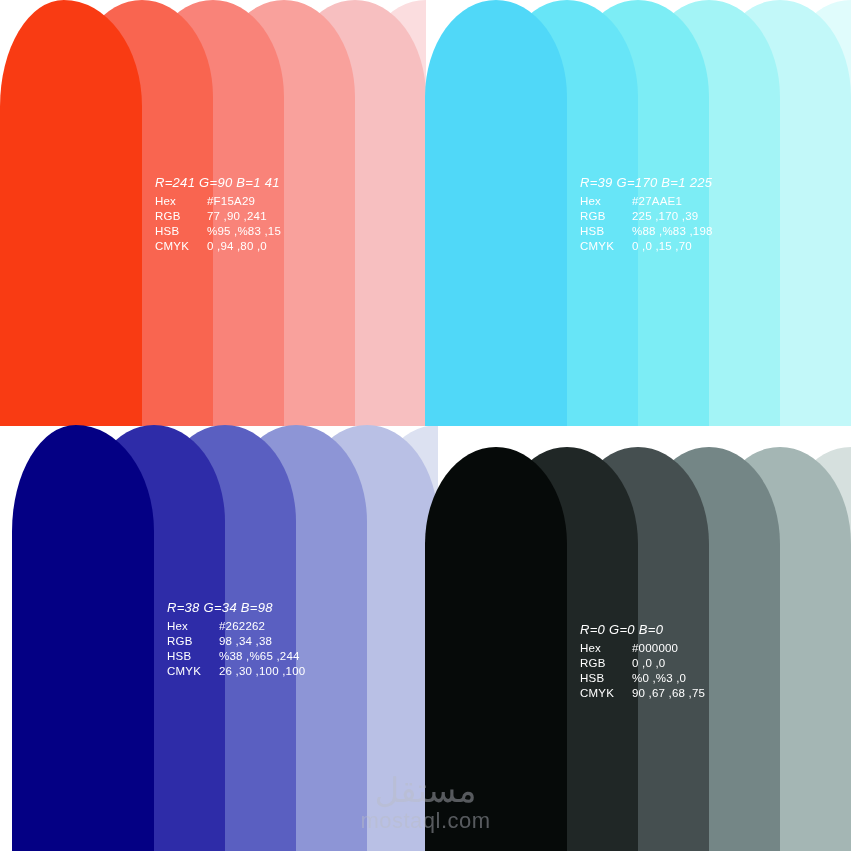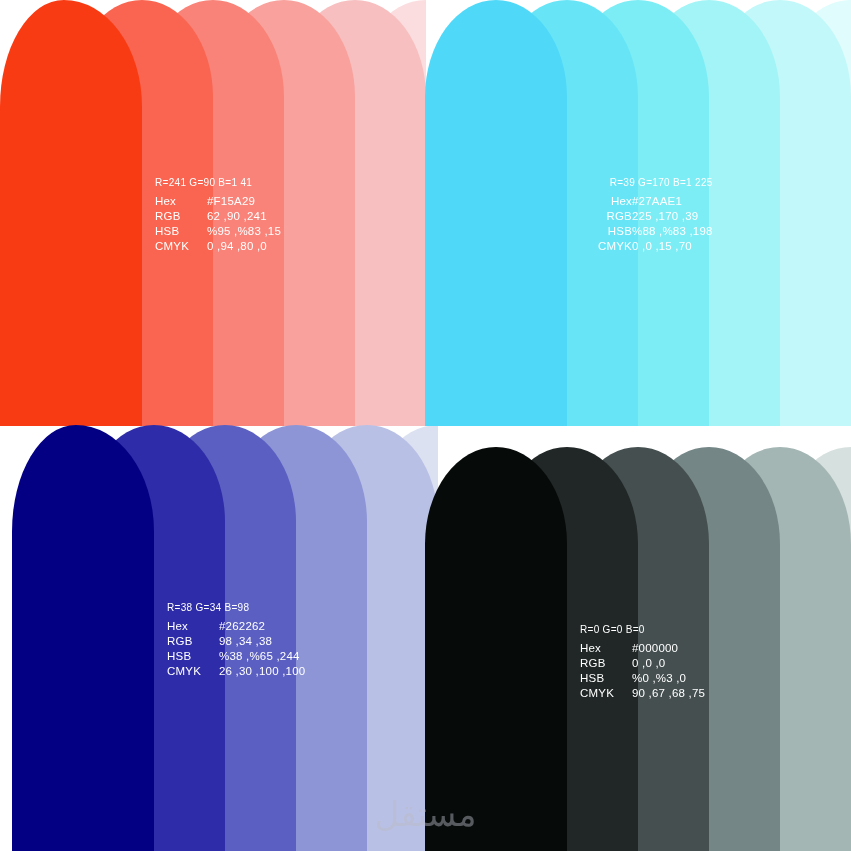--- a/index.html
+++ b/index.html
@@ -15,21 +15,21 @@
     width:851px;
     height:851px;
     background:#ffffff;
   }
   
   .panel {
     position:absolute;
     overflow:hidden;
   }
   .panel.tl { left:0;   top:0;   width:426px; height:426px; }
-  .panel.tr { left:425px; top:0;   width:426px; height:426px;text-align:right; }
+  .panel.tr { left:425px; top:0;   width:426px; height:426px; }
   .panel.bl { left:12px;   top:425px; width:426px; height:426px; }
   .panel.br { left:425px; top:447px; width:476px; height:426px; }
 
   
   .cols {
     position:absolute;
     left:0; top:0;
     width:100%; height:100%;
   }
   .arch {
@@ -60,23 +60,24 @@
     line-height:15px;
     letter-spacing:0.2px;
     white-space:nowrap;
   }
   .panel.tl .info { left:155px; top:175px; }
   .panel.tr .info { left:155px; top:175px; }
   .panel.bl .info { left:155px; top:175px; }
   .panel.br .info { left:155px; top:175px; }
 
   .info .headline {
-    font-size:10px;
+    font-size:13px;
     margin-bottom:4px;
     letter-spacing:0.3px;
+    font-style:italic;
   }
   .info .row {
     display:flex;
   }
   .info .row .k { width:52px; display:inline-block; }
   .info .row .v { display:inline-block; }
 
   
   .watermark {
     position:absolute;
@@ -116,21 +117,21 @@
       <div class="arch c5" style="background: rgb(251, 221, 223);"></div>
     </div>
     <div class="info">
       <div class="headline">R=241 G=90 B=1 41</div>
       <div class="row">
         <span class="k">Hex</span>
         <span class="v">#F15A29</span>
       </div>
       <div class="row">
         <span class="k">RGB</span>
-        <span class="v">62 ,90 ,241</span>
+        <span class="v">77 ,90 ,241</span>
       </div>
       <div class="row">
         <span class="k">HSB</span>
         <span class="v">%95 ,%83 ,15</span>
       </div>
       <div class="row">
         <span class="k">CMYK</span>
         <span class="v">0 ,94 ,80 ,0</span>
       </div>
     </div>
@@ -221,15 +222,16 @@
       </div>
       <div class="row">
         <span class="k">CMYK</span>
         <span class="v">90 ,67 ,68 ,75</span>
       </div>
     </div>
   </div>
 
   <div class="watermark">
     <div class="wm-ar" style="color: rgb(185, 188, 198);">مستقل</div>
+    <div class="wm-lat" style="color: rgb(185, 188, 198);">mostaql.com</div>
   </div>
 
 </div>
 
 </body></html>

